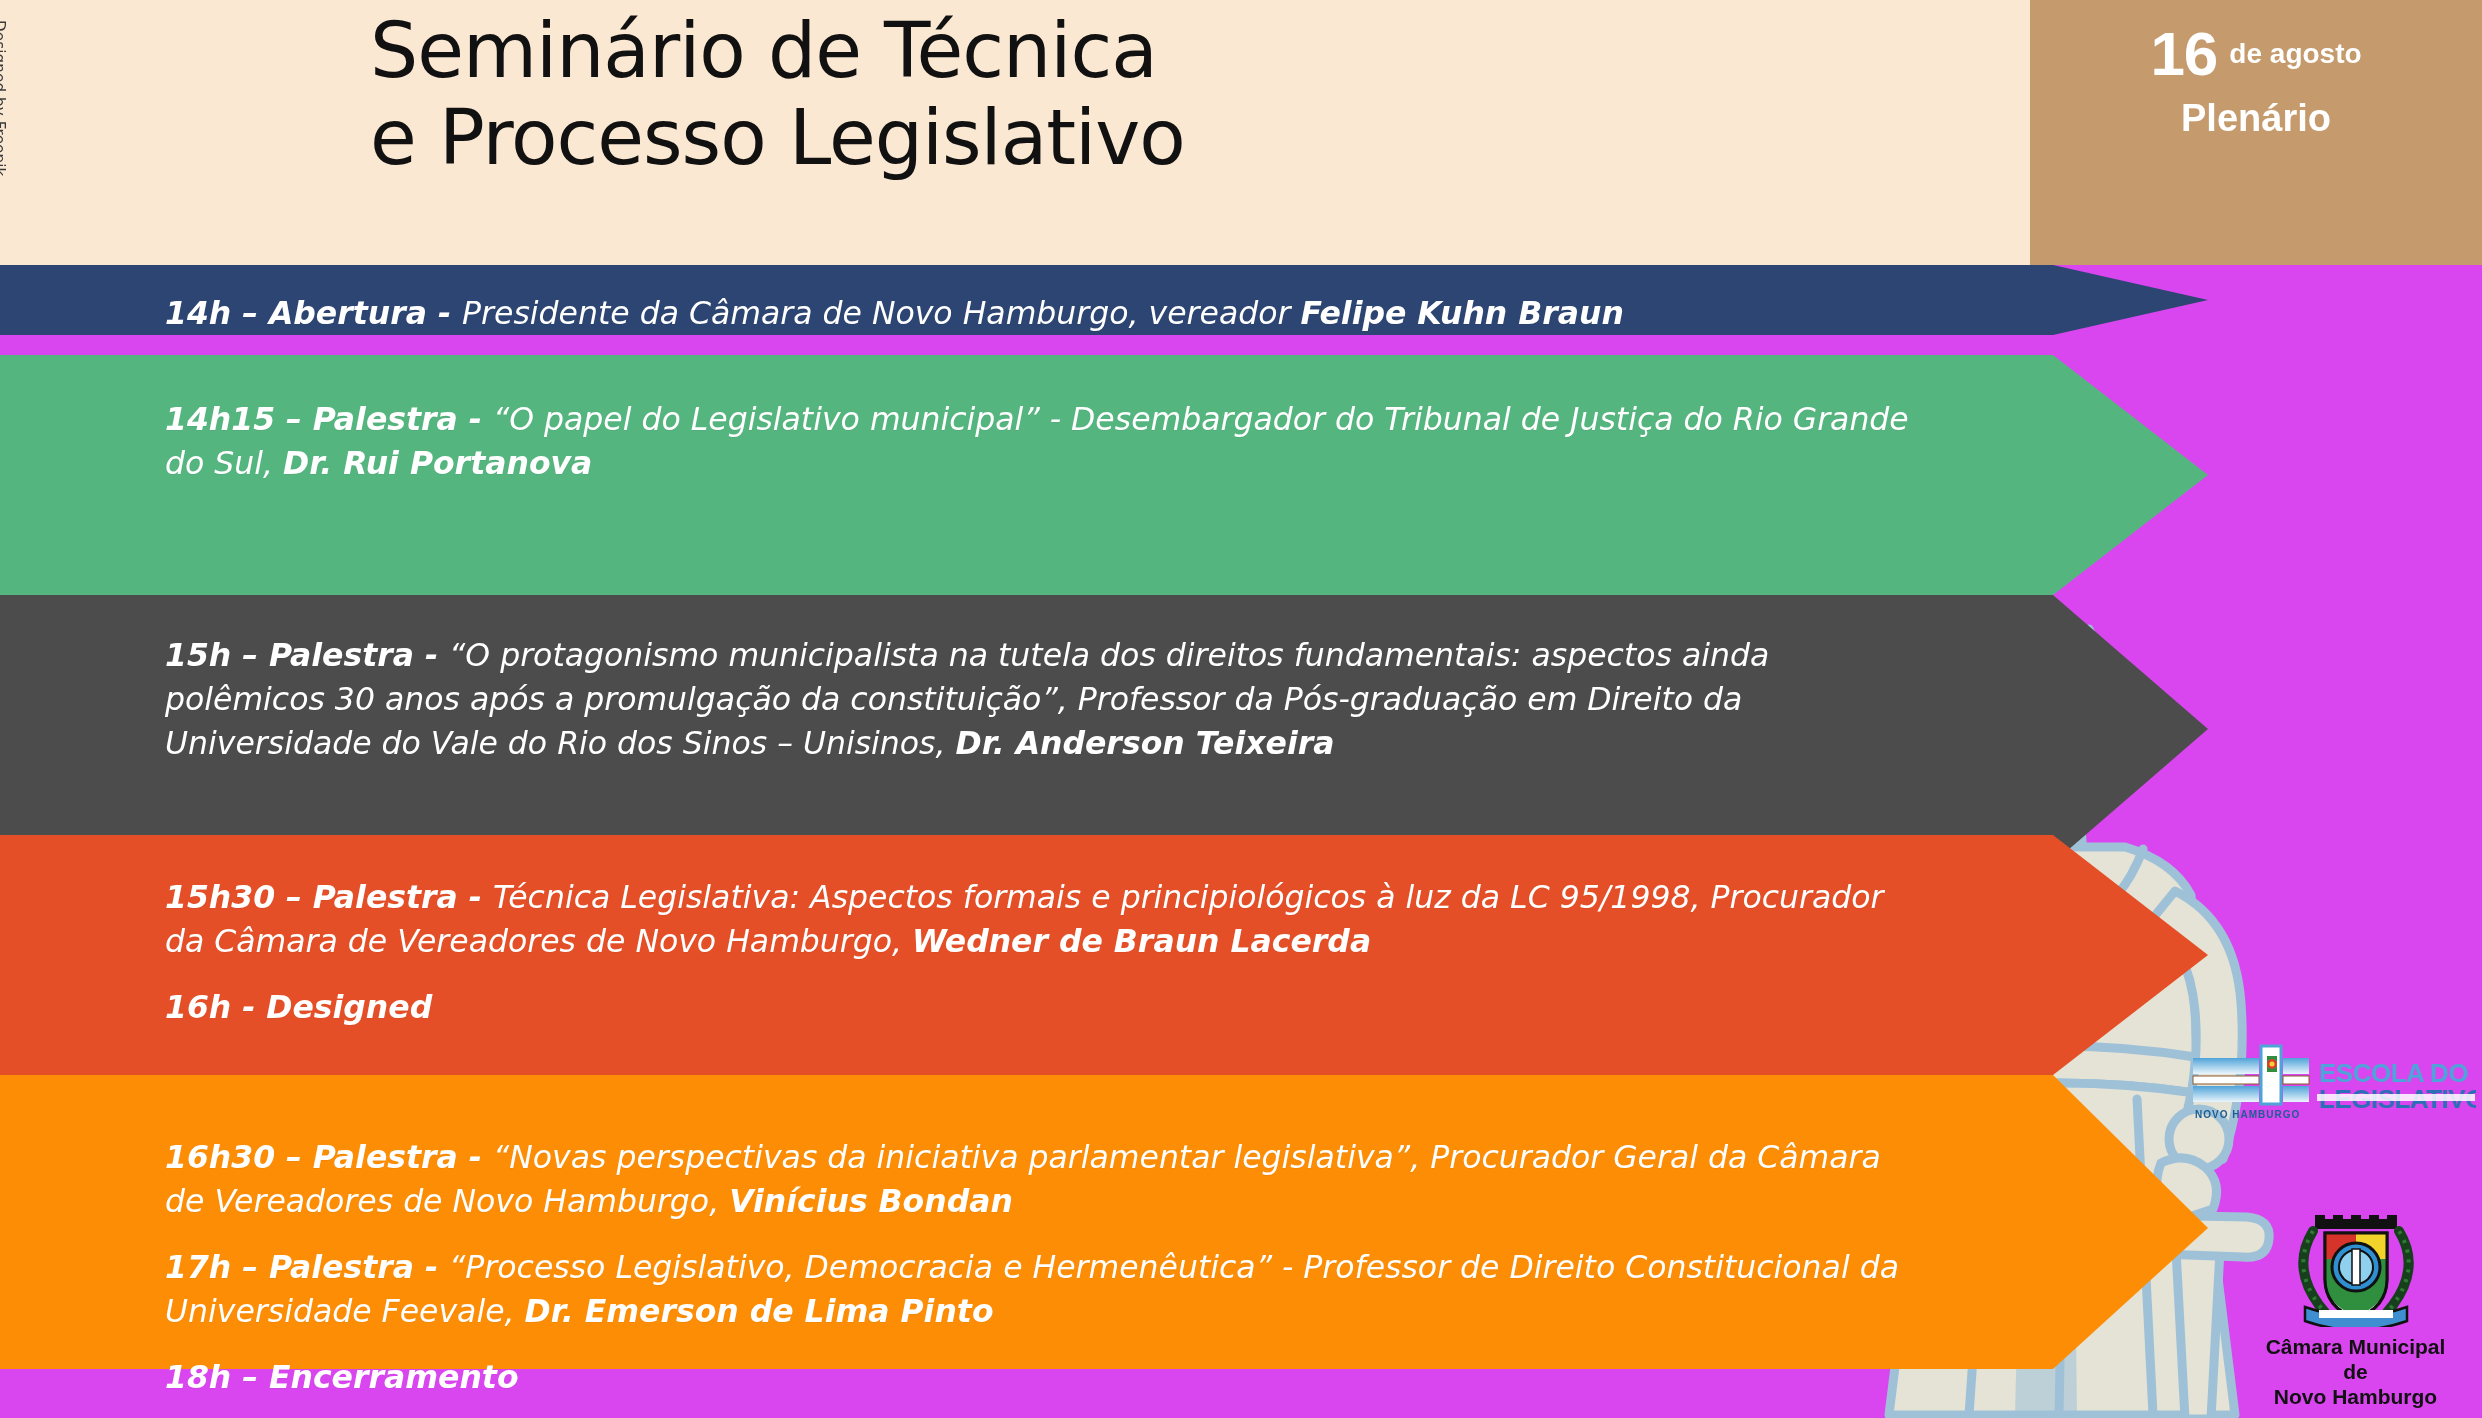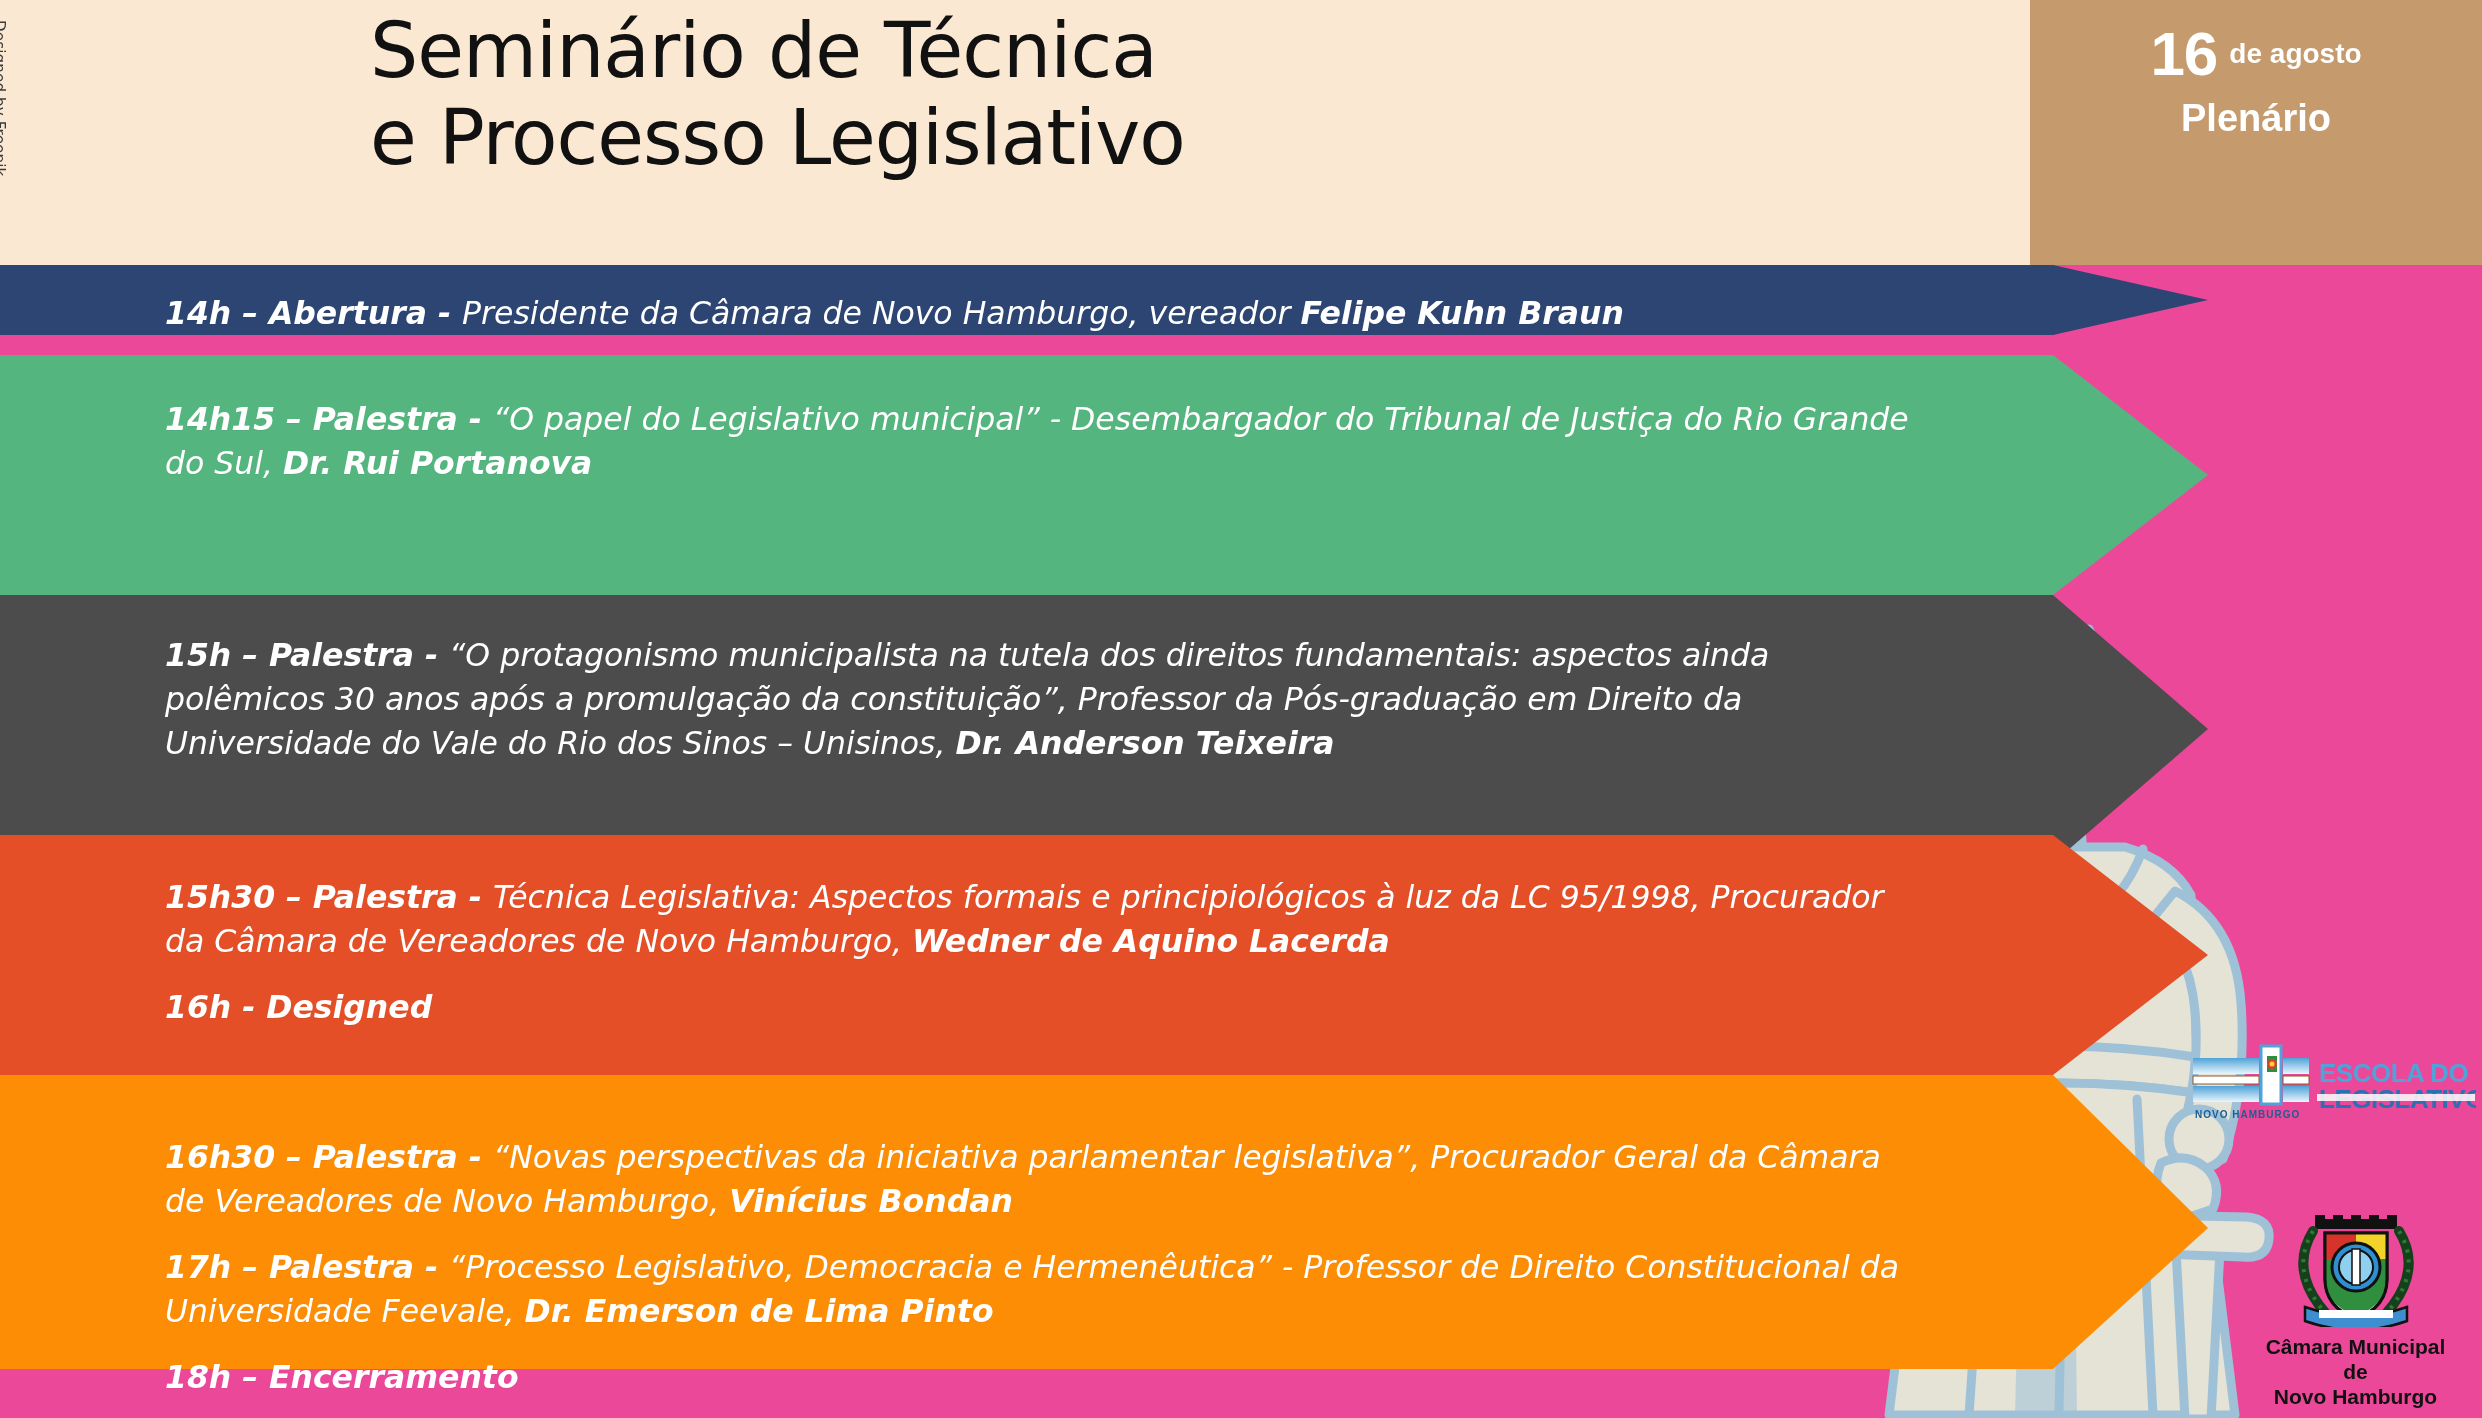--- a/index.html
+++ b/index.html
@@ -4,21 +4,21 @@
 <style>
   * { margin:0; padding:0; box-sizing:border-box; }
   html,body { background:#ffffff; }
   body { font-family:"Liberation Sans", sans-serif; }
 
   #poster {
     position:relative;
     width:2482px;
     height:1418px;
     overflow:hidden;
-    background:#ec4899;
+    background:#d946ef;
   }
 
   
   .header-cream {
     position:absolute; left:0; top:0; width:2030px; height:265px;
     background:#FAE8D2;
   }
   .header-tan {
     position:absolute; left:2030px; top:0; width:452px; height:265px;
     background:#C59B6D;
@@ -222,21 +222,21 @@
       <p>
         <b>15h – Palestra - </b><span>“O protagonismo municipalista na tutela dos direitos fundamentais: aspectos ainda polêmicos 30 anos após a promulgação da constituição”, Professor da Pós-graduação em Direito da Universidade do Vale do Rio dos Sinos – Unisinos, </span><b>Dr. Anderson Teixeira</b>
       </p>
     </div>
   </div>
 
   <div class="band band-red">
     <div class="band-inner"></div>
     <div class="band-text t-red">
       <p>
-        <b>15h30 – Palestra - </b><span>Técnica Legislativa: Aspectos formais e principiológicos à luz da LC  95/1998, Procurador da Câmara de Vereadores de Novo Hamburgo, </span><b>Wedner de Aquino Lacerda</b>
+        <b>15h30 – Palestra - </b><span>Técnica Legislativa: Aspectos formais e principiológicos à luz da LC  95/1998, Procurador da Câmara de Vereadores de Novo Hamburgo, </span><b>Wedner de Braun Lacerda</b>
       </p>
       <p>
         <b>16h - Designed</b>
       </p>
     </div>
   </div>
 
   <div class="band band-orange">
     <div class="band-inner"></div>
     <div class="band-text t-orange">

